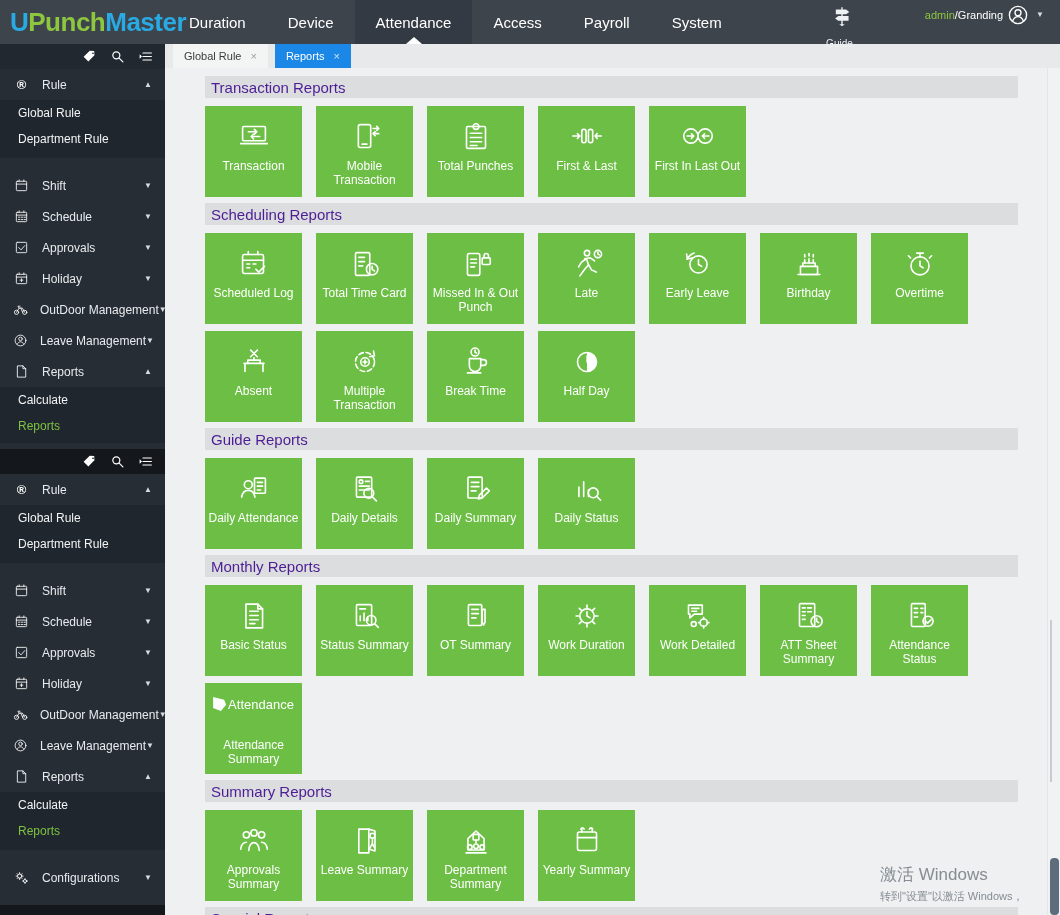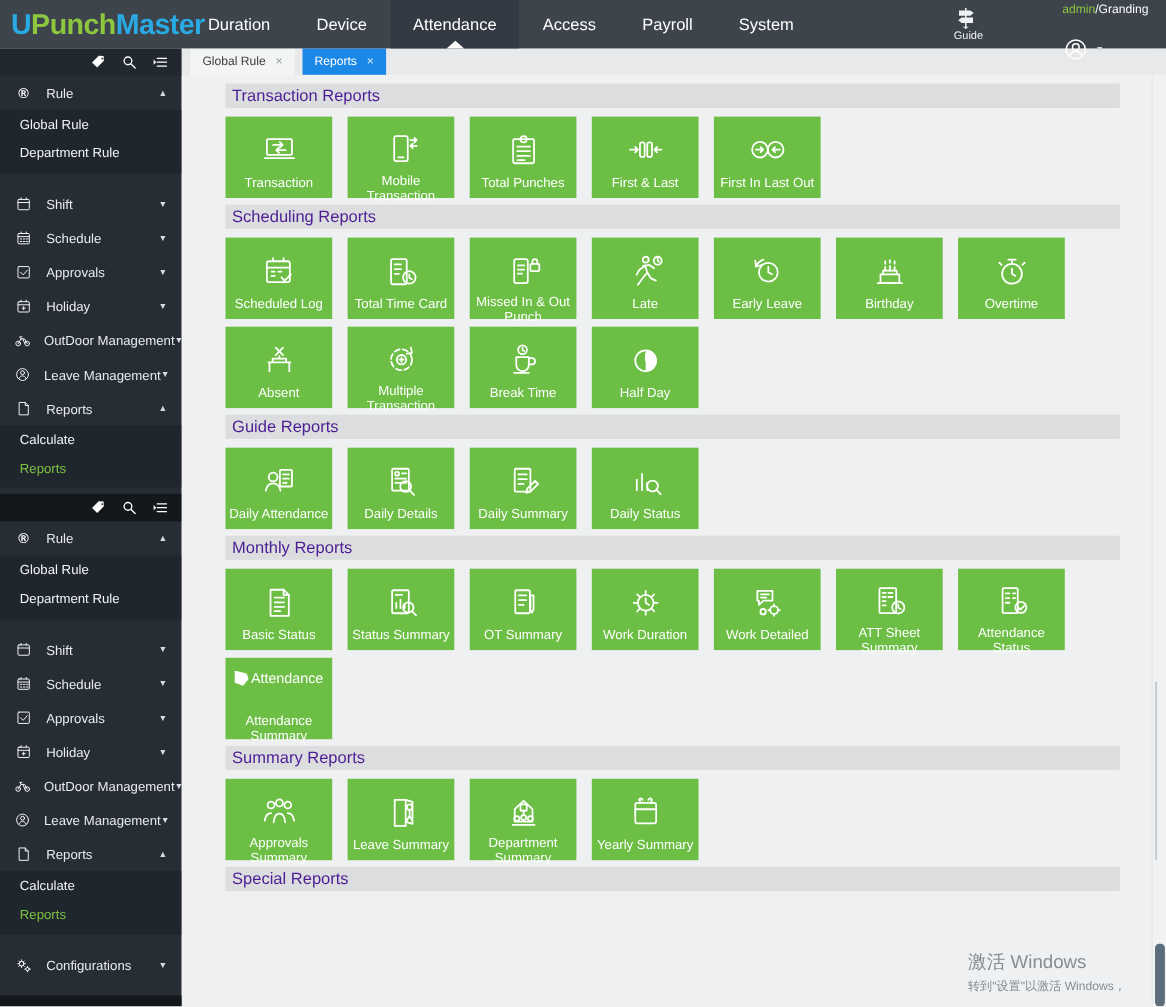--- a/index.html
+++ b/index.html
@@ -9,22 +9,22 @@
 
   
   .topbar{position:absolute;top:0;left:0;width:100%;height:44px;background:#3d444c;display:flex;align-items:stretch;color:#fff;z-index:6}
   .logo{display:flex;align-items:center;padding-left:10px;width:158px;font-size:26px;font-weight:bold;letter-spacing:-.5px}
   .logo .b{color:#29aae3}.logo .g{color:#8dc63f}
   .nav{display:flex;margin-left:10px}
   .nav-item{padding:0 21px;display:flex;align-items:center;font-size:15px;position:relative;cursor:pointer;white-space:nowrap}
   .nav-item.active{background:#333a43}
   .nav-item.active::after{content:"";position:absolute;bottom:0;left:50%;margin-left:-8px;border-left:8px solid transparent;border-right:8px solid transparent;border-bottom:7px solid #fff}
   .top-right{margin-left:auto;display:flex;align-items:flex-start;gap:72px;padding-right:16px}
-  .guide{display:flex;flex-direction:column;align-items:flex-start;font-size:10px;color:#eef1f3;gap:0;margin-top:5px}
-  .account{display:flex;flex-direction:column;align-items:flex-start;gap:18px;margin-top:3px}
+  .guide{display:flex;flex-direction:column;align-items:flex-end;font-size:10px;color:#eef1f3;gap:11px;margin-top:5px}
+  .account{display:flex;flex-direction:row;align-items:center;gap:3px;margin-top:3px}
   .account-name{font-size:11px;color:#fff}
   .account-name .adm{color:#8dc63f}
   .account-user{display:flex;align-items:center;gap:6px}
   .caret{font-size:8px;color:#d9dcdf;line-height:1}
 
   
   .tabbar{position:absolute;left:165px;top:44px;right:0;height:24px;background:#e8e9ea;display:flex;align-items:stretch;padding-left:8px;gap:7px;z-index:4}
   .tab{display:flex;align-items:center;gap:9px;padding:0 11px;font-size:11px;background:#f3f4f4;color:#3c3c3c;cursor:pointer;white-space:nowrap}
   .tab .x{font-size:11px;color:#9aa0a4;line-height:1}
   .tab.active{background:#1b87e6;color:#fff}
@@ -47,21 +47,21 @@
   .submenu-item.active{color:#7dc243}
   .side-bottom-strip{position:absolute;left:0;bottom:0;width:165px;height:10px;background:#14171b;z-index:6}
   .svg-icon{display:flex;align-items:center;justify-content:center}
 
   
   .main{position:absolute;left:165px;top:68px;right:0;bottom:0;padding:0 42px 0 40px;overflow:hidden;background:#eef0f2}
   .section-header{height:22px;background:#dcddde;display:flex;align-items:center;padding-left:6px;font-size:15px;color:#4c1d95;margin-top:6px}
   .section:first-child .section-header{margin-top:8px}
   .tile-row{display:flex;gap:14px;margin-top:8px}
   .tile-row+.tile-row{margin-top:7px}
-  .tile{width:97px;height:74px;background:#6cbf44;color:#fff;display:flex;flex-direction:column;align-items:center;cursor:pointer;flex:none}
+  .tile{width:97px;height:91px;background:#6cbf44;color:#fff;display:flex;flex-direction:column;align-items:center;cursor:pointer;flex:none}
   .tile-icon{height:40px;margin-top:11px;display:flex;align-items:center;justify-content:center;color:#fff}
   .tile-label{font-size:12px;line-height:1.13;text-align:center;padding:0 2px;margin-top:3px}
   .tile.broken .tile-icon{margin-top:11px;height:20px;gap:2px}
   .broken-shape{width:13px;height:14px;background:#fff;display:inline-block;clip-path:polygon(0 0,85% 20%,100% 55%,60% 100%,0 78%)}
   .broken-text{font-size:13px}
   .tile.broken .tile-label{margin-top:25px}
 
   
   .watermark{position:absolute;left:880px;top:863px;color:rgba(125,132,138,.92);z-index:7}
   .wm1{font-size:17px}

